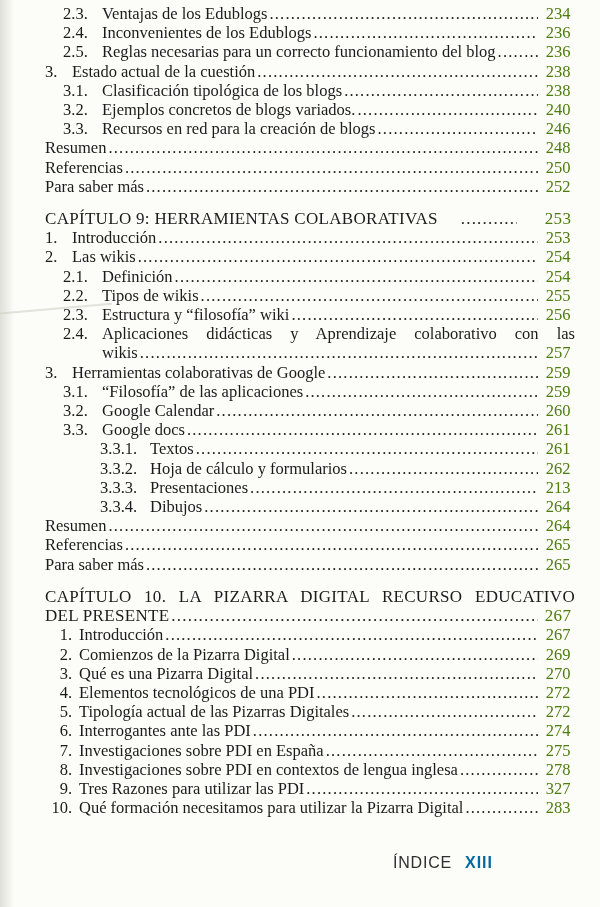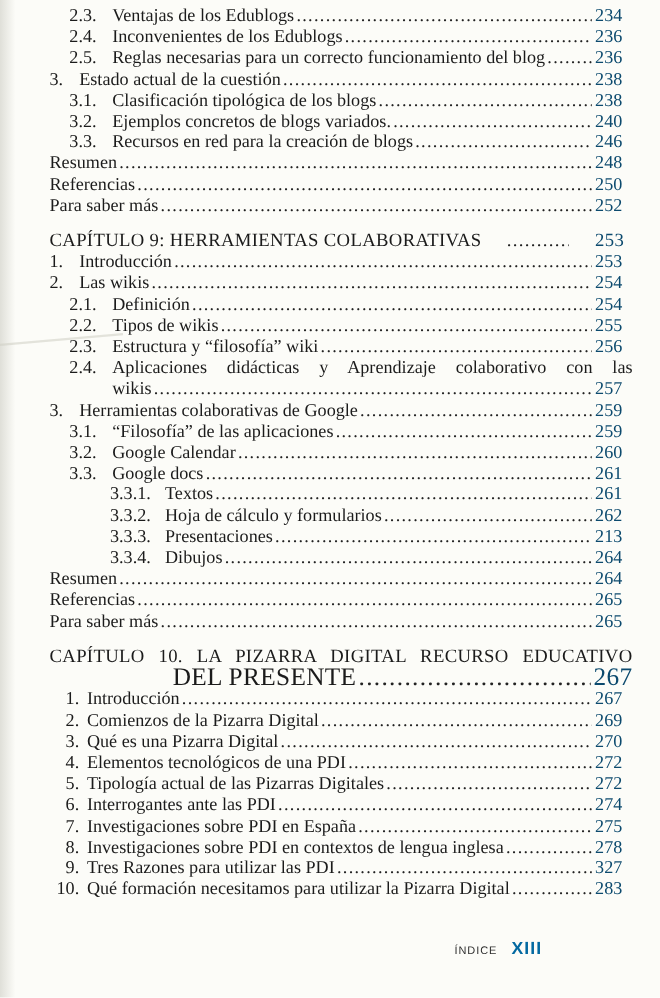--- a/index.html
+++ b/index.html
@@ -27,45 +27,45 @@
   }
   .num  { flex:none; }
   .txt  { flex:none; min-width:0; }
   .leader {
     flex:1 1 auto; overflow:hidden; white-space:nowrap;
     margin:0 3px 0 2px; letter-spacing:1.2px; color:#222222;
   }
   .leader::before {
     content:"........................................................................................................................................";
   }
-  .pnum { flex:none; min-width:34px; text-align:left; color:#0c4a6e; }
+  .pnum { flex:none; min-width:34px; text-align:center; color:#4d7c0f; }
 
   
   .lv0  { padding-left:0; }
   .lv1  .num { min-width:27px; }
   .lv2  { padding-left:18px; }
   .lv2  .num { min-width:39px; }
   .lv3  { padding-left:55px; }
   .lv3  .num { min-width:50px; }
   .cont { padding-left:57px; }
   .n10  .num { min-width:27px; text-align:right; padding-right:7px; box-sizing:content-box; }
 
   
   .head  { font-size:17px; letter-spacing:0.3px;gap:21px; }
-  .head2 { font-size:23px; letter-spacing:0.3px; margin-left:112px; }
+  .head2 { font-size:17px; letter-spacing:0.3px; }
 
   
   .justify .txt { flex:1 1 auto; text-align:justify; text-align-last:justify; }
 
   .footer {
     position:absolute; top:854px; left:0; width:493px;
     display:flex; justify-content:flex-end; align-items:baseline;
     font-family:"Liberation Sans","DejaVu Sans",sans-serif;
   }
-  .footer-label { font-size:10px; letter-spacing:0.8px; color:#2e2e2e; }
+  .footer-label { font-size:16px; letter-spacing:0.8px; color:#2e2e2e; }
   .footer-page  { font-size:16px; font-weight:bold; color:#0369a1; margin-left:13px; letter-spacing:1px; }
 </style>
 </head>
 <body>
 
 <div class="page">
   <div class="scan-edge-left"></div>
   <div class="scan-crease"></div>
 
   <main class="content" id="toc-root">

